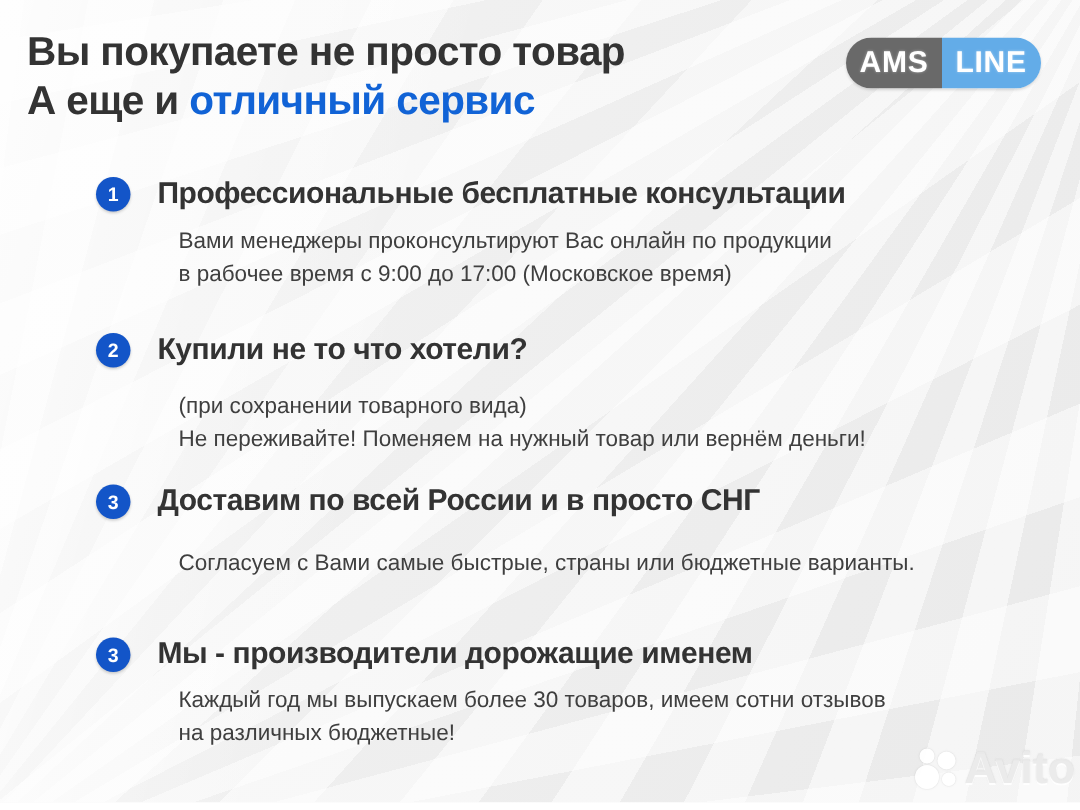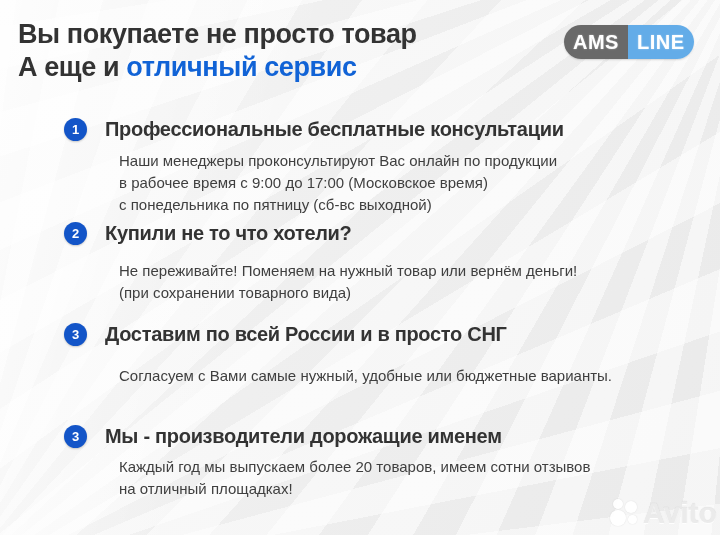--- a/index.html
+++ b/index.html
@@ -58,49 +58,48 @@
 
   <div class="logo">
     <span class="seg-ams">AMS</span>
     <span class="seg-line">LINE</span>
   </div>
 
   <div class="item i1">
     <div class="badge">1</div>
     <div class="title">Профессиональные бесплатные консультации</div>
     <div class="body">
-      <div>Наши менеджеры проконсультируют Вас онлайн по продукции</div>
+      <div>Вами менеджеры проконсультируют Вас онлайн по продукции</div>
       <div>в рабочее время с 9:00 до 17:00 (Московское время)</div>
-      <div>с понедельника по пятницу (сб-вс выходной)</div>
     </div>
   </div>
 
   <div class="item i2">
     <div class="badge">2</div>
     <div class="title">Купили не то что хотели?</div>
     <div class="body">
+      <div>(при сохранении товарного вида)</div>
       <div>Не переживайте! Поменяем на нужный товар или вернём деньги!</div>
-      <div>(при сохранении товарного вида)</div>
     </div>
   </div>
 
   <div class="item i3">
     <div class="badge">3</div>
     <div class="title">Доставим по всей России и в просто СНГ</div>
     <div class="body">
-      <div>Согласуем с Вами самые нужный, удобные или бюджетные варианты.</div>
+      <div>Согласуем с Вами самые быстрые, страны или бюджетные варианты.</div>
     </div>
   </div>
 
   <div class="item i4">
     <div class="badge">3</div>
     <div class="title">Мы - производители дорожащие именем</div>
     <div class="body">
-      <div>Каждый год мы выпускаем более 20 товаров, имеем сотни отзывов</div>
-      <div>на отличный площадках!</div>
+      <div>Каждый год мы выпускаем более 30 товаров, имеем сотни отзывов</div>
+      <div>на различных бюджетные!</div>
     </div>
   </div>
 
   <div class="wm">
     <span class="wm-dots">
       <i class="d1"></i>
         <i class="d2"></i>
         <i class="d3"></i>
         <i class="d4"></i>
     </span>

